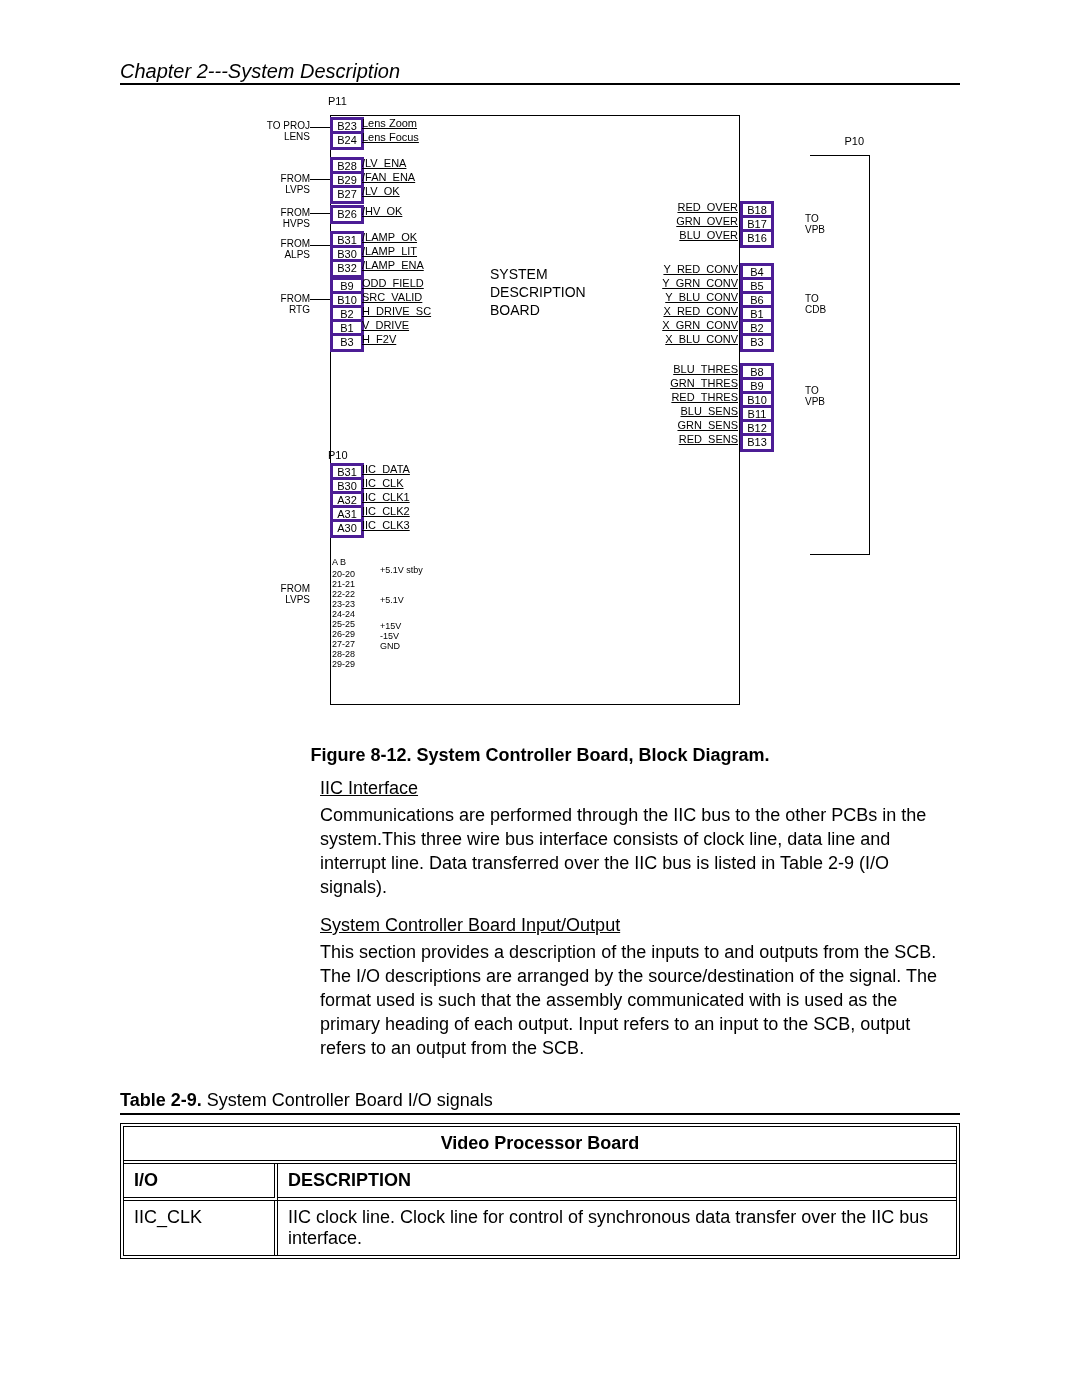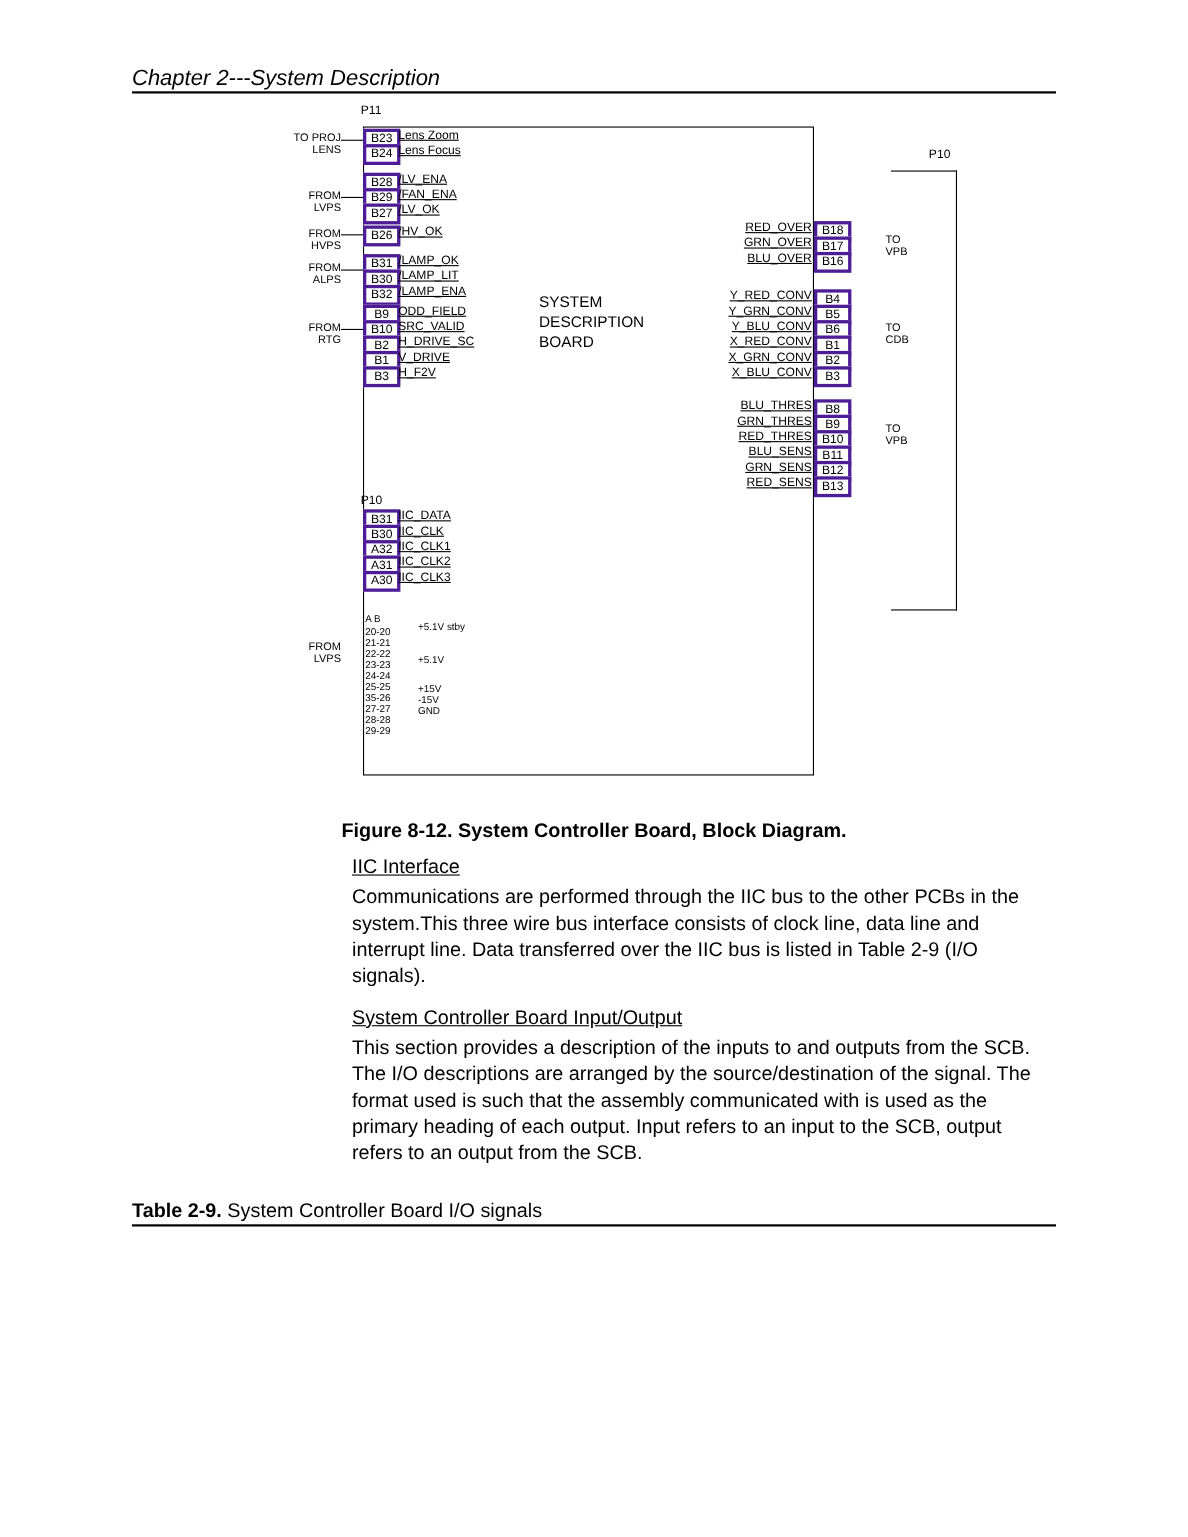--- a/index.html
+++ b/index.html
@@ -147,21 +147,21 @@
 
     <div class="power-area">
       <div class="tiny" style="position:static">A   B</div>
       <div id="power-rows" style="margin-top:2px">
           <div>20-20</div>
           <div>21-21</div>
           <div>22-22</div>
           <div>23-23</div>
           <div>24-24</div>
           <div>25-25</div>
-          <div>35-26</div>
+          <div>26-29</div>
           <div>27-27</div>
           <div>28-28</div>
           <div>29-29</div>
         </div>
     </div>
     <div class="tiny" style="left:130px;top:460px">+5.1V stby</div>
     <div class="tiny" style="left:130px;top:490px">+5.1V</div>
     <div class="tiny" style="left:130px;top:516px">+15V</div>
     <div class="tiny" style="left:130px;top:526px">-15V</div>
     <div class="tiny" style="left:130px;top:536px">GND</div>
@@ -173,14 +173,29 @@
     <div class="sub-head">IIC Interface</div>
     <div class="para">Communications are performed through the IIC bus to the other PCBs in the system.This three wire bus interface consists of clock line, data line and interrupt line. Data transferred over the IIC bus is listed in Table 2-9 (I/O signals).</div>
     <div class="sub-head" style="margin-top:16px">System Controller Board Input/Output</div>
     <div class="para">This section provides a description of the inputs to and outputs from the SCB. The I/O descriptions are arranged by the source/destination of the signal. The format used is such that the assembly communicated with is used as the primary heading of each output. Input refers to an input to the SCB, output refers to an output from the SCB.</div>
   </div>
 
   <div class="table-caption">
     <b>Table 2-9.</b><span>  System Controller Board I/O signals</span>
   </div>
 
+  <table class="dbl">
+    <tbody>
+        <tr class="sect-row">
+          <th colspan="2">Video Processor Board</th>
+        </tr>
+    <tr class="hdr-row">
+      <th class="col-io">I/O</th>
+      <th>DESCRIPTION</th>
+    </tr>
+    <tr>
+      <td class="col-io">IIC_CLK</td>
+      <td>IIC clock line. Clock line for control of synchronous data transfer over the IIC bus interface.</td>
+    </tr>
+  </tbody>
+    </table>
 
 </div>
 
 </body></html>

